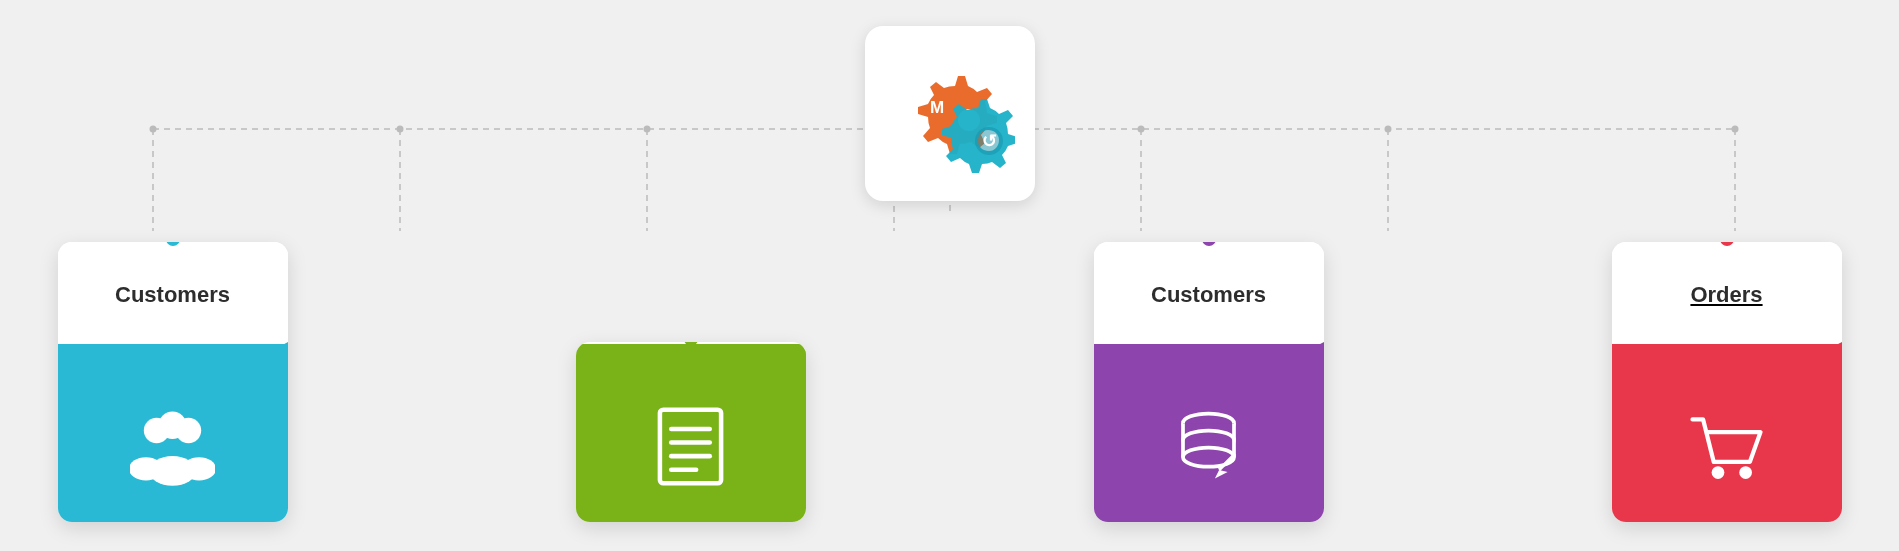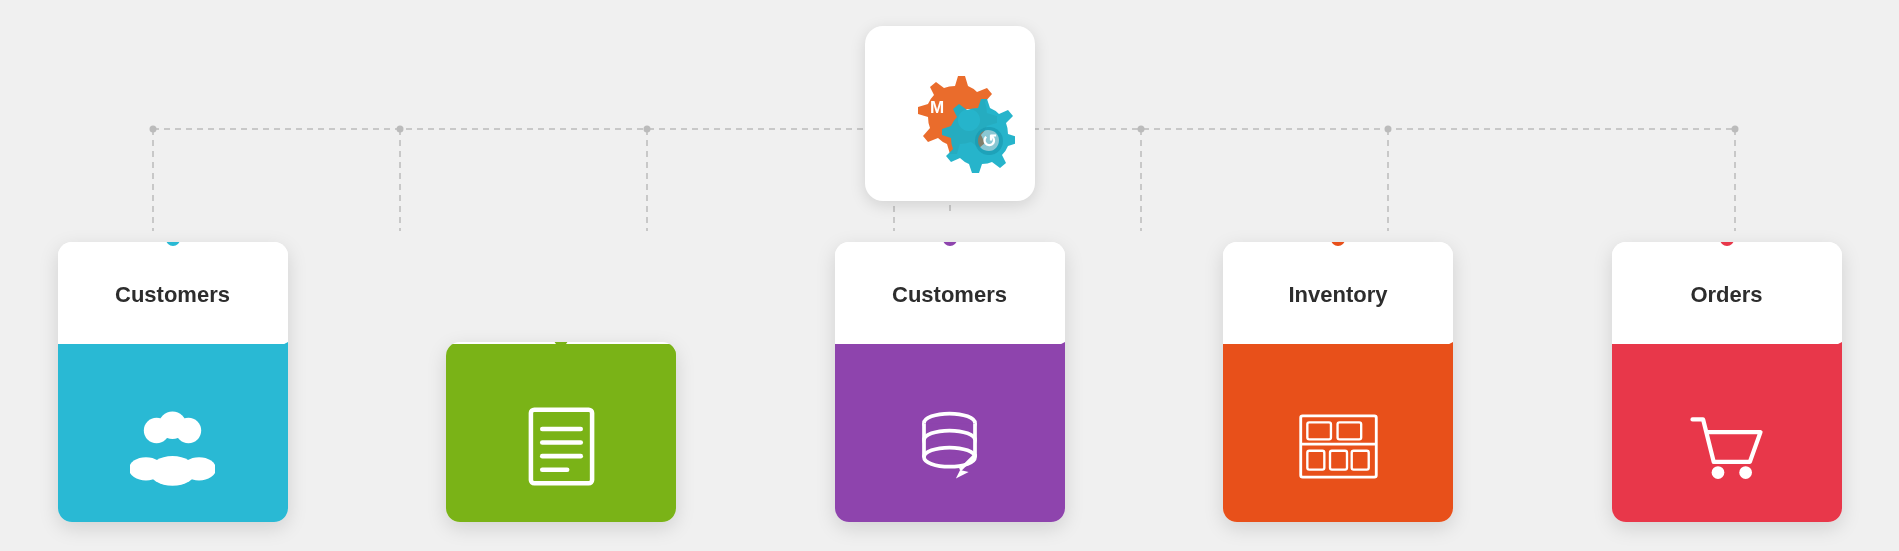--- a/index.html
+++ b/index.html
@@ -277,48 +277,23 @@
             <line x1="16" y1="18" x2="16" y2="50" stroke="white" stroke-width="3.5"></line>
             <line x1="64" y1="18" x2="64" y2="50" stroke="white" stroke-width="3.5"></line>
 
             <line x1="50" y1="62" x2="65" y2="47" stroke="white" stroke-width="3"></line>
             <polygon points="50,62 46,70 58,64" fill="white" stroke="none"></polygon>
           </svg>
         </div>
       </div>
     </div>
 
-    <div class="card card-inventory">
-      <div class="card-dot" style="background:#e8501a;"></div>
-      <div class="card-top">
-        <span class="card-title">Inventory</span>
-      </div>
-      <div class="card-bottom-wrapper">
-        <svg class="wave-svg" viewBox="0 0 230 32" preserveAspectRatio="none" height="32">
-          <path d="M0,32 Q57,0 115,16 Q173,32 230,0 L230,32 Z" fill="#e8501a"></path>
-        </svg>
-        <div class="card-bottom" style="background:#e8501a; margin-top:-2px;">
-          <svg class="card-icon-svg" viewBox="0 0 90 75" fill="none" stroke="white" stroke-width="3">
-
-            <rect x="5" y="5" width="80" height="65" rx="2" stroke="white" stroke-width="3" fill="none"></rect>
-            <line x1="5" y1="35" x2="85" y2="35" stroke="white" stroke-width="3"></line>
-
-            <rect x="12" y="12" width="25" height="18" rx="2" stroke="white" stroke-width="2.5" fill="none"></rect>
-            <rect x="44" y="12" width="25" height="18" rx="2" stroke="white" stroke-width="2.5" fill="none"></rect>
-
-            <rect x="12" y="42" width="18" height="20" rx="2" stroke="white" stroke-width="2.5" fill="none"></rect>
-            <rect x="36" y="42" width="18" height="20" rx="2" stroke="white" stroke-width="2.5" fill="none"></rect>
-            <rect x="59" y="42" width="18" height="20" rx="2" stroke="white" stroke-width="2.5" fill="none"></rect>
-          </svg>
-        </div>
-      </div>
-    </div>
-
-
-    <div class="card card-orders" style="margin-right:18px;">
+
+
+    <div class="card card-orders" style="margin-right:18px;text-decoration:underline;">
       <div class="card-dot" style="background:#e8374a;"></div>
       <div class="card-top">
         <span class="card-title">Orders</span>
       </div>
       <div class="card-bottom-wrapper">
         <svg class="wave-svg" viewBox="0 0 230 32" preserveAspectRatio="none" height="32">
           <path d="M0,32 Q57,0 115,16 Q173,32 230,0 L230,32 Z" fill="#e8374a"></path>
         </svg>
         <div class="card-bottom" style="background:#e8374a; margin-top:-2px;">
           <svg class="card-icon-svg" viewBox="0 0 80 75" fill="none" stroke="white" stroke-width="3.5">

